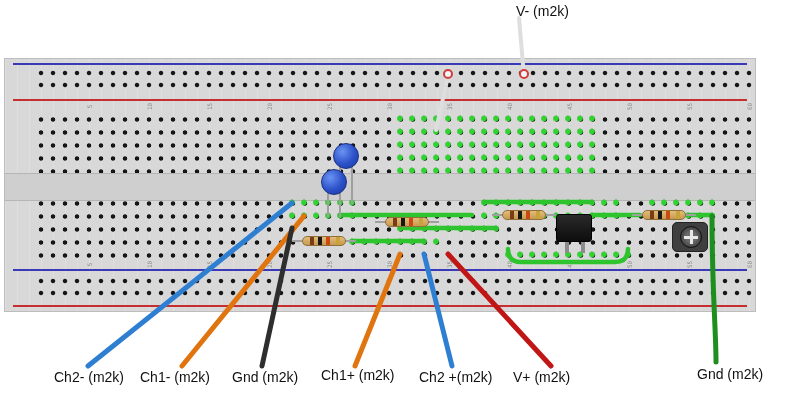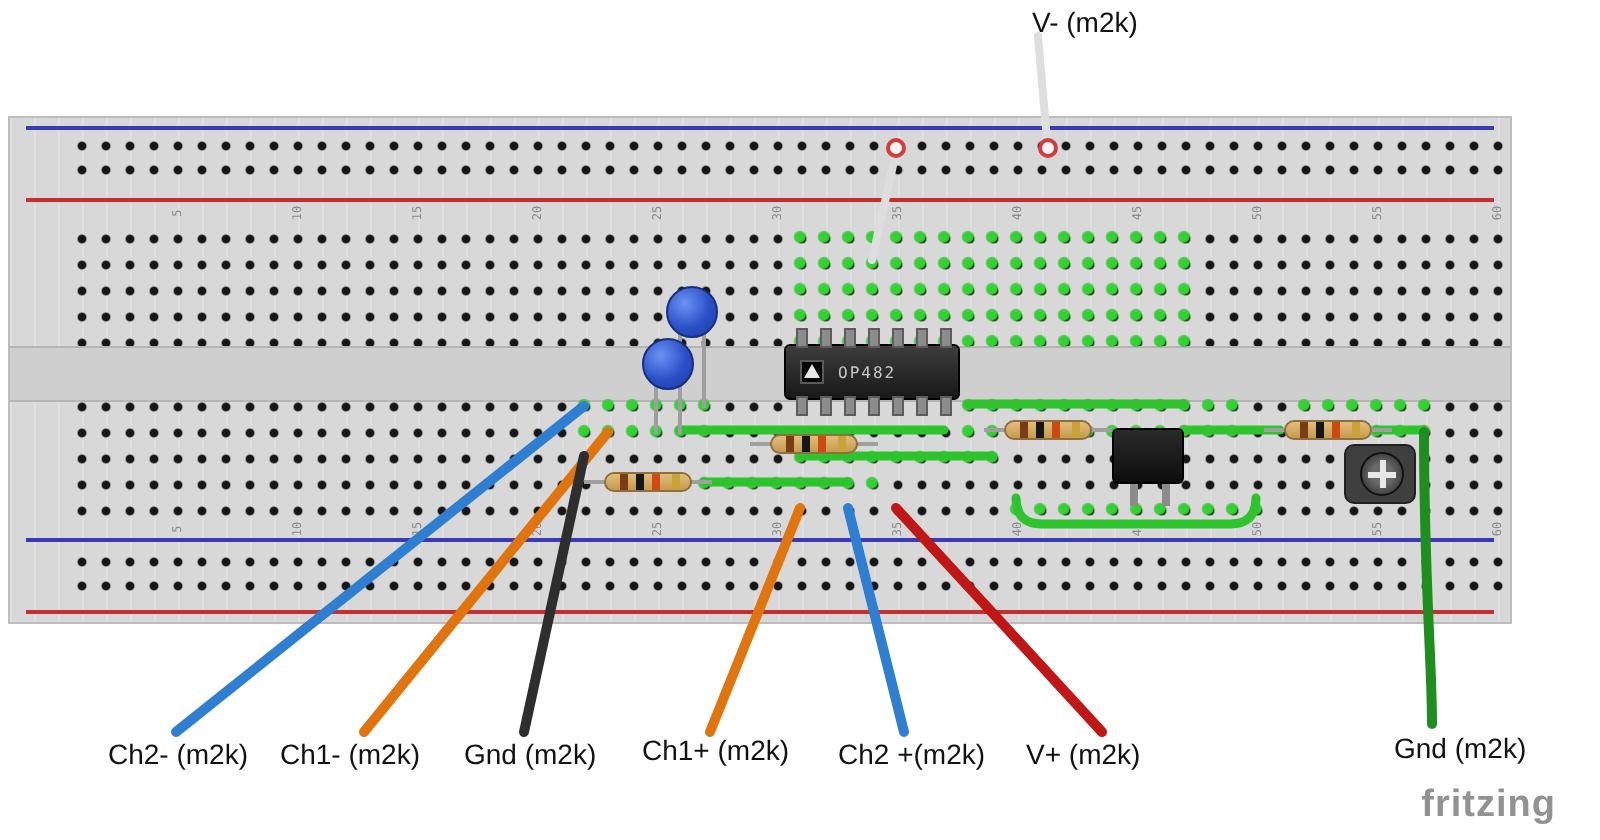--- a/index.html
+++ b/index.html
@@ -128,38 +128,20 @@
       <path d="M340 166 L340 204" stroke="#9f9f9f"></path>
       <path d="M352 166 L352 204" stroke="#9f9f9f"></path>
       <path d="M328 192 L328 217" stroke="#9f9f9f"></path>
       <path d="M340 192 L340 217" stroke="#9f9f9f"></path>
     </g>
   </svg>
 
   <div class="cap" style="left:333px;top:143px"></div>
   <div class="cap" style="left:321px;top:169px"></div>
 
-  <div class="ic">
-    <div class="pin t" style="left:5px"></div>
-    <div class="pin t" style="left:17px"></div>
-    <div class="pin t" style="left:29px"></div>
-    <div class="pin t" style="left:41px"></div>
-    <div class="pin t" style="left:53px"></div>
-    <div class="pin t" style="left:65px"></div>
-    <div class="pin t" style="left:77px"></div>
-    <div class="pin b" style="left:5px"></div>
-    <div class="pin b" style="left:17px"></div>
-    <div class="pin b" style="left:29px"></div>
-    <div class="pin b" style="left:41px"></div>
-    <div class="pin b" style="left:53px"></div>
-    <div class="pin b" style="left:65px"></div>
-    <div class="pin b" style="left:77px"></div>
-    <div class="logo"></div>
-    <div class="iclabel">OP482</div>
-  </div>
 
   <div class="resistor" style="left:385px;top:217px">
     <div class="leg"></div>
     <div class="body">
       <span class="band b1"></span>
         <span class="band b2"></span>
         <span class="band b3"></span>
         <span class="band b4"></span>
     </div>
   </div>
@@ -220,14 +202,13 @@
 
   <div class="wire-label" style="left:516px;top:3px">V- (m2k)</div>
   <div class="wire-label" style="left:54px;top:369px">Ch2- (m2k)</div>
   <div class="wire-label" style="left:140px;top:369px">Ch1- (m2k)</div>
   <div class="wire-label" style="left:232px;top:369px">Gnd (m2k)</div>
   <div class="wire-label" style="left:321px;top:367px">Ch1+ (m2k)</div>
   <div class="wire-label" style="left:419px;top:369px">Ch2 +(m2k)</div>
   <div class="wire-label" style="left:513px;top:369px">V+ (m2k)</div>
   <div class="wire-label" style="left:697px;top:366px">Gnd (m2k)</div>
 
-  <div class="watermark">fritzing</div>
 </div>
 
 </body></html>

